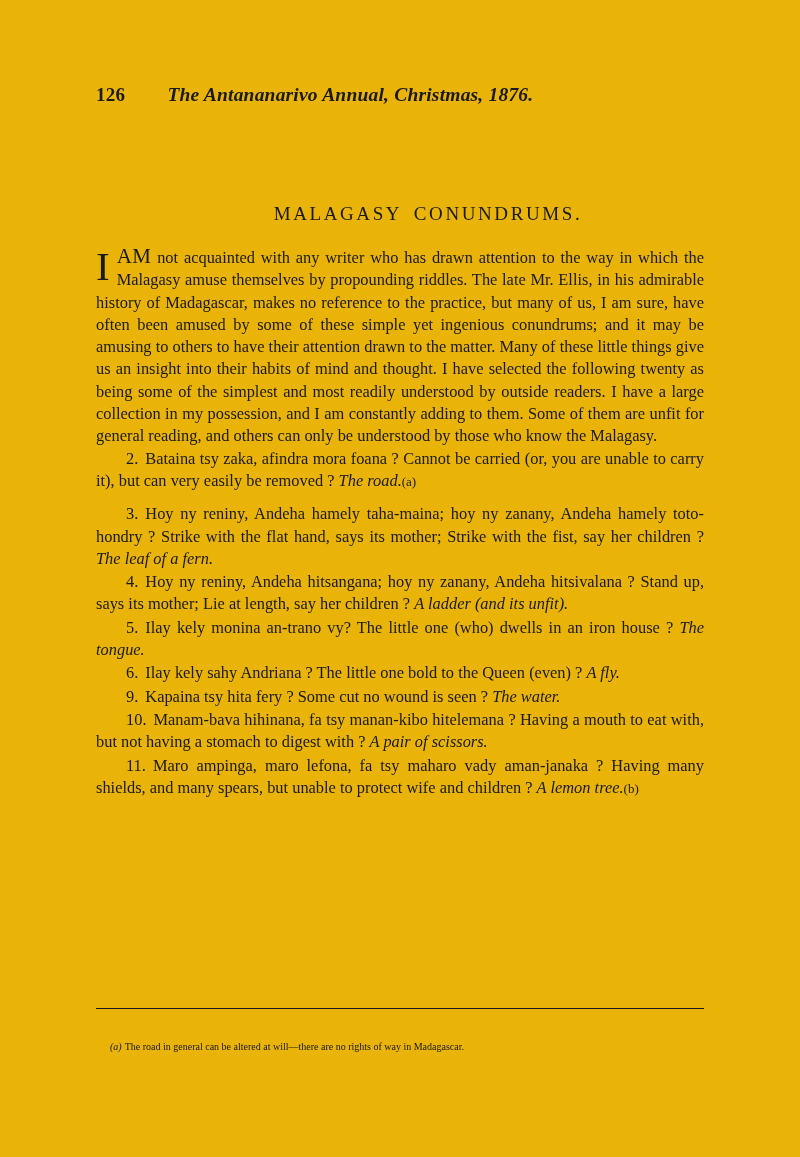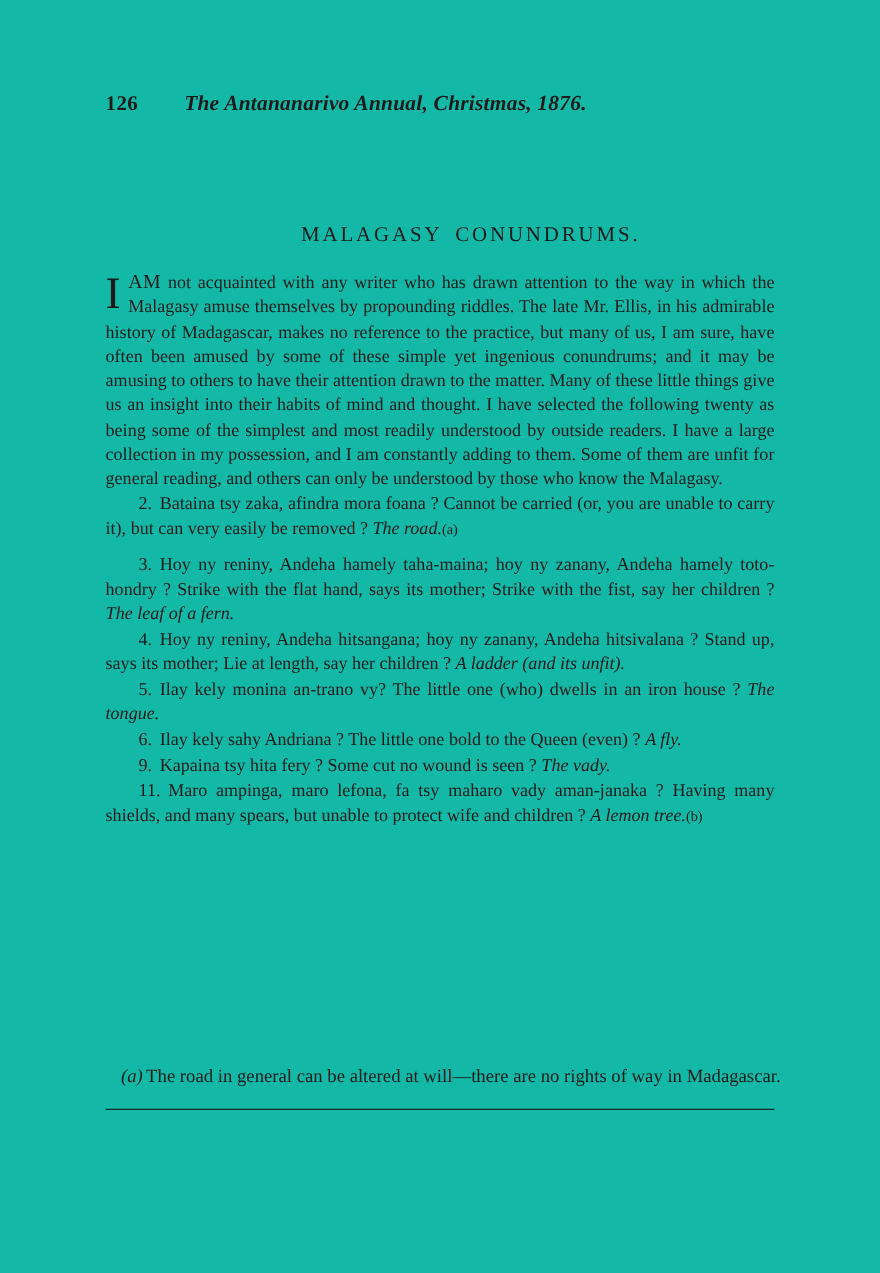--- a/index.html
+++ b/index.html
@@ -4,21 +4,21 @@
 <style>
   html, body {
     margin: 0;
     padding: 0;
     background: #ffffff;
   }
   .page {
     position: relative;
     width: 800px;
     height: 1157px;
-    background: #14b8a6;
+    background: #eab308;
     margin: 0 auto;
     overflow: hidden;
     font-family: "Liberation Serif", "DejaVu Serif", serif;
     color: #1a1a1a;
   }
 
   
   .running-head {
     position: absolute;
     left: 96px;
@@ -74,21 +74,21 @@
   .dropcap {
     float: left;
     font-size: 41px;
     line-height: 36px;
     font-weight: normal;
     padding: 1px 7px 0 0;
     margin-top: 2px;
     font-family: "Liberation Serif", "DejaVu Serif", serif;
   }
   .smallcaps {
-    font-size: 18px;
+    font-size: 21px;
     letter-spacing: 0.4px;
   }
 
   .riddle-list {
     margin: 0;
     padding: 0;
     list-style: none;
   }
   .riddle {
     margin: 0;
@@ -114,23 +114,23 @@
     position: absolute;
     left: 96px;
     top: 1008px;
     width: 608px;
     height: 1px;
     background: #1a1a1a;
   }
   .footnotes {
     position: absolute;
     left: 96px;
-    top: 970px;
-    width: 608px;
-    font-size: 17px;
+    top: 1038px;
+    width: 608px;
+    font-size: 10px;
     line-height: 17.5px;
   }
   .footnote {
     margin: 0;
     text-indent: 14px;
     white-space: nowrap;
   }
   .fn-mark {
     font-style: italic;
     padding-right: 3px;
@@ -173,23 +173,26 @@
         <span class="num">5.</span><span>Ilay kely monina an-trano vy?  The little one (who) dwells in an iron house ? </span><span class="answer">The tongue.</span><span class="ref"></span>
       </p>
 
       <p class="riddle">
         <span class="num">6.</span><span>Ilay kely sahy Andriana ?  The little one bold to the Queen (even) ? </span><span class="answer">A fly.</span><span class="ref"></span>
       </p>
 
 
 
       <p class="riddle">
-        <span class="num">9.</span><span>Kapaina tsy hita fery ?  Some cut no wound is seen ? </span><span class="answer">The vady.</span><span class="ref"></span>
-      </p>
-
+        <span class="num">9.</span><span>Kapaina tsy hita fery ?  Some cut no wound is seen ? </span><span class="answer">The water.</span><span class="ref"></span>
+      </p>
+
+      <p class="riddle">
+        <span class="num">10.</span><span>Manam-bava hihinana, fa tsy manan-kibo hitelemana ?  Having a mouth to eat with, but not having a stomach to digest with ? </span><span class="answer">A pair of scissors.</span><span class="ref"></span>
+      </p>
 
       <p class="riddle">
         <span class="num">11.</span><span>Maro ampinga, maro lefona, fa tsy maharo vady aman-janaka ?  Having many shields, and many spears, but unable to protect wife and children ? </span><span class="answer">A lemon tree.</span><span class="ref">(b)</span>
       </p>
 
     </div>
   </div>
 
   <div class="foot-rule"></div>
 

